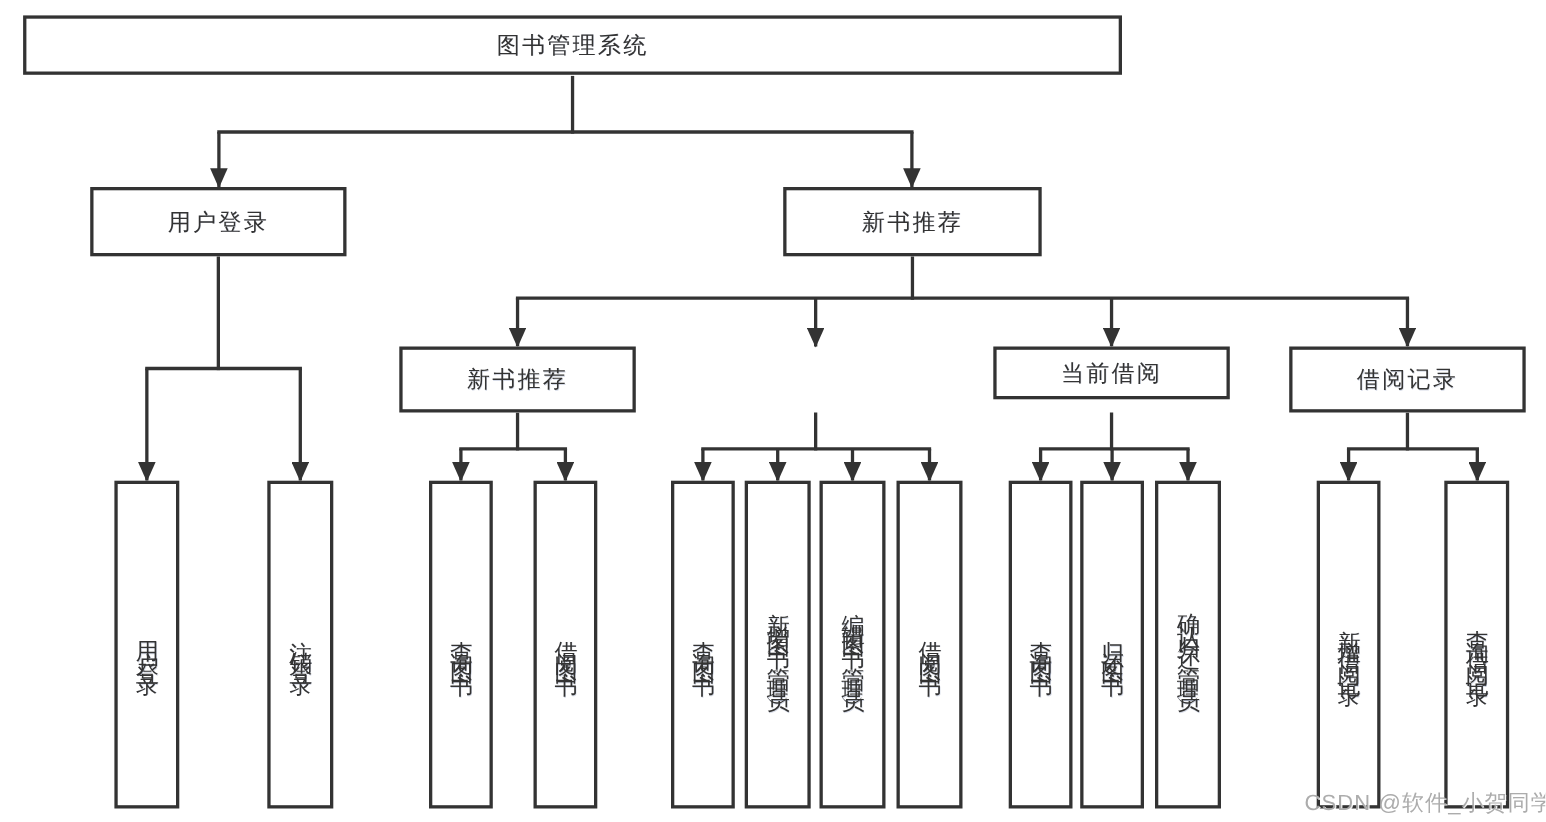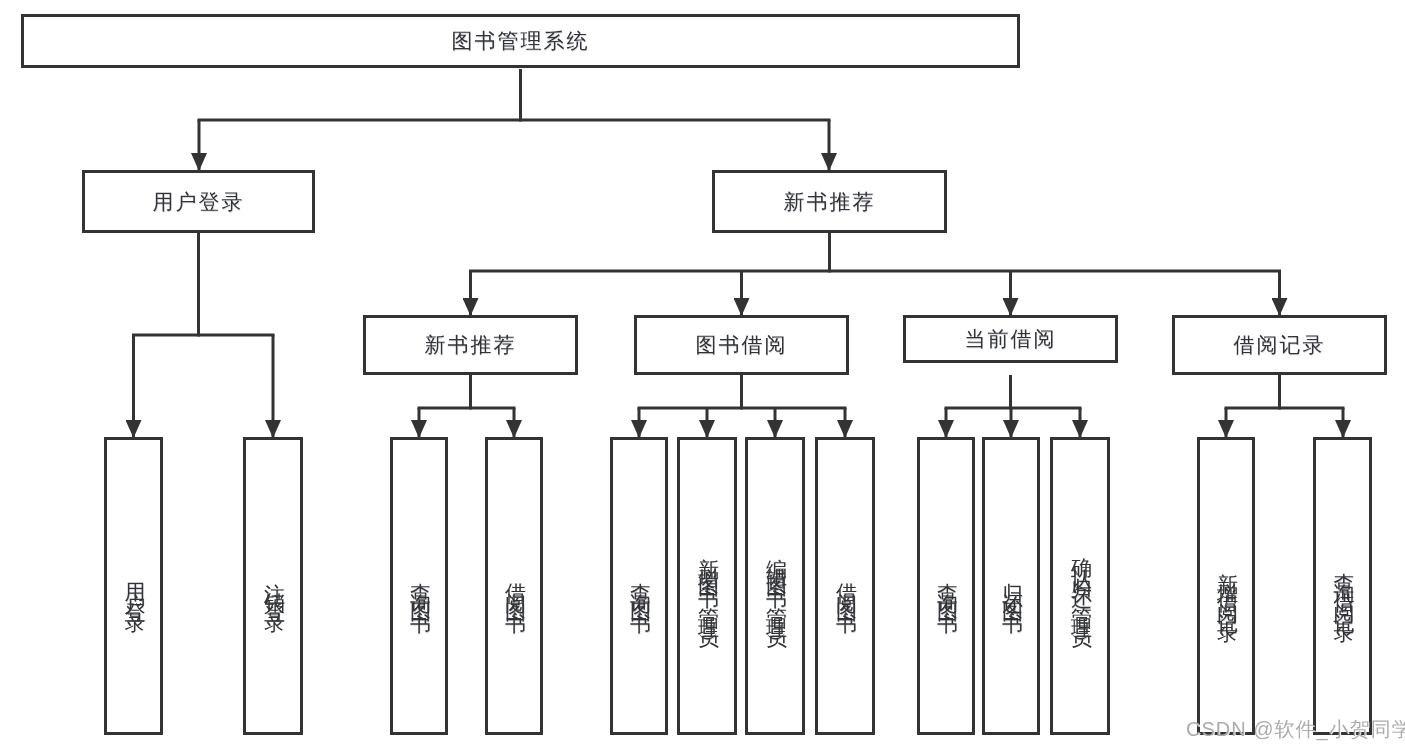--- a/index.html
+++ b/index.html
@@ -19,21 +19,20 @@
     display:flex;
     align-items:center;
     justify-content:center;
     color:#333333;
   }
   .node span{
     font-size:21px;
     letter-spacing:2px;
     white-space:nowrap;
     text-shadow:0.5px 0.5px 0 rgba(90,110,160,0.25);
-    font-family:Liberation Mono, monospace;
   }
   .node.v span{
     writing-mode:vertical-rl;
     text-orientation:mixed;
     letter-spacing:10px;
     line-height:1;
     white-space:normal;
   }
   .watermark{
     position:absolute;
@@ -109,23 +108,20 @@
   <div class="node" style="left:82px;top:170px;width:233px;height:63px;">
     <span>用户登录</span>
   </div>
   <div class="node" style="left:712px;top:170px;width:235px;height:63px;">
     <span>新书推荐</span>
   </div>
 
   <div class="node" style="left:363px;top:315px;width:215px;height:60px;">
     <span>新书推荐</span>
   </div>
-  <div class="node" style="left:634px;top:315px;width:215px;height:60px;">
-    <span>图书借阅</span>
-  </div>
   <div class="node" style="left:903px;top:315px;width:215px;height:48px;">
     <span>当前借阅</span>
   </div>
   <div class="node" style="left:1172px;top:315px;width:215px;height:60px;text-align:center;">
     <span>借阅记录</span>
   </div>
 
   <div class="node v" style="left:104px;top:437px;width:59px;height:298px;">
     <span>用户登录</span>
   </div>

